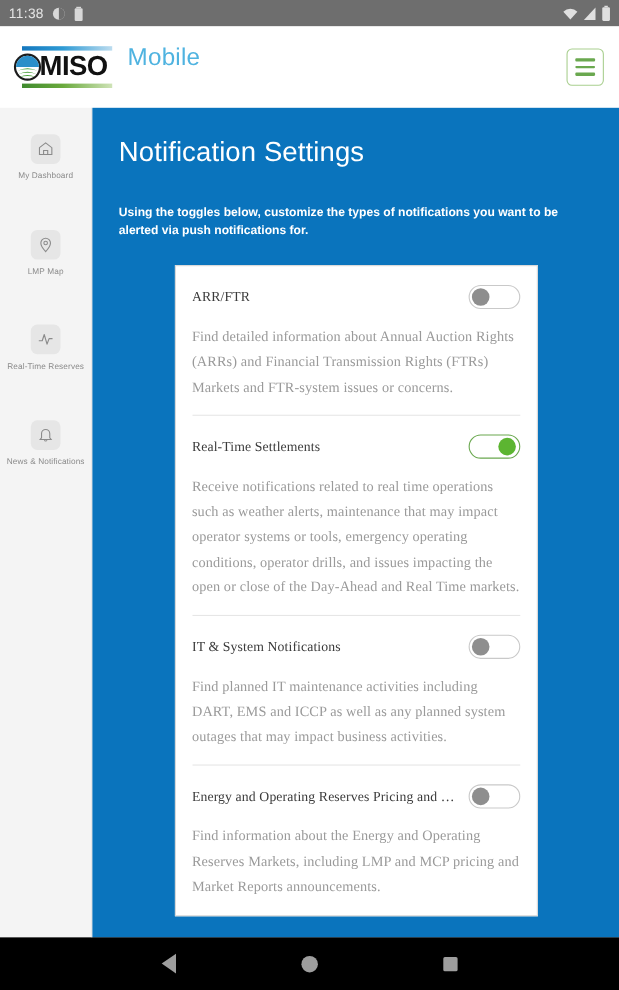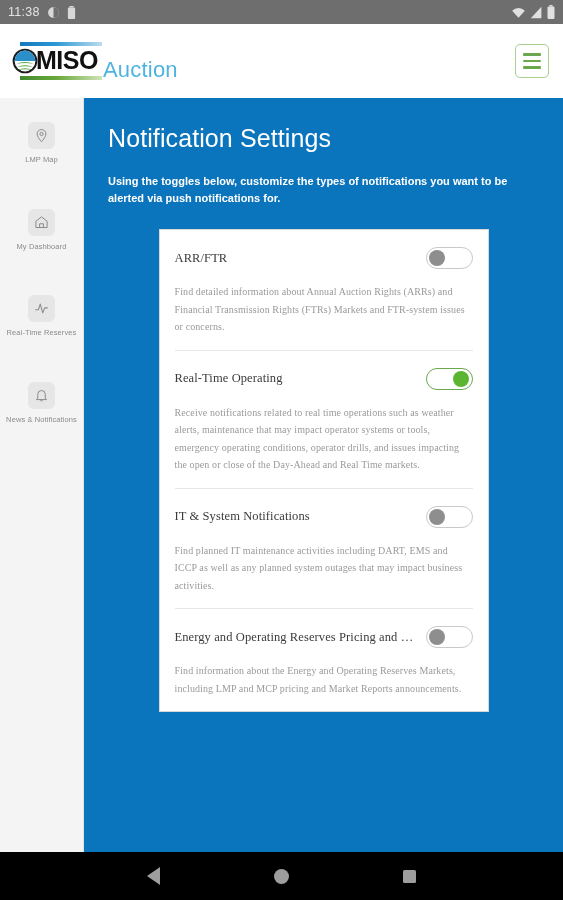--- a/index.html
+++ b/index.html
@@ -21,21 +21,21 @@
   .sb-right { display:flex; align-items:center; gap:4px; }
   .sb-time { font-size:12.5px; letter-spacing:.3px; color:#e4e4e4; }
   .sb-ic { display:block; }
 
   
   .appbar {
     height:74px; background:#ffffff;
     display:flex; align-items:center; justify-content:space-between;
     padding:0 14px 0 10px;
   }
-  .brand { display:flex; align-items:flex-end; gap:1px; }
+  .brand { display:flex; align-items:flex-start; gap:14px; }
   .logo-wrap { position:relative; width:92px; height:44px; }
   .logo-bar-top {
     position:absolute; left:10px; top:3px; width:82px; height:4px;
     background:linear-gradient(90deg,#1577bd 0%,#2e9ad4 45%,#bcdcef 100%);
   }
   .logo-bar-bot {
     position:absolute; left:10px; bottom:3px; width:82px; height:4px;
     background:linear-gradient(90deg,#3f8a2e 0%,#69a93c 45%,#cfe3b7 100%);
   }
   .logo-sun {
@@ -73,21 +73,21 @@
   .nav-label {
     font-size:7.5px; color:#8b8b8b; text-align:center; line-height:1.28;
     letter-spacing:.1px; max-width:72px;
   }
 
   .content {
     flex:1; background:#0a74bd; padding:26px 24px 0 24px; overflow:hidden;
   }
   .page-title {
     color:#ffffff; font-size:25px; font-weight:400; letter-spacing:.1px;
-    margin-bottom:20px;
+    margin-bottom:32px;
   }
   .page-sub {
     color:#ffffff; font-size:11px; font-weight:bold; line-height:1.55;
     margin-bottom:22px; max-width:400px;
   }
 
   
   .card {
     background:#ffffff; border:1px solid #d8d8d8;
     padding:0 15px; max-width:330px; margin:0 auto;
@@ -95,21 +95,21 @@
   .setting-row { padding:17px 0 14px 0; border-bottom:1px solid #e6e6e6;font-family:Liberation Serif, serif; }
   .setting-row:last-child { border-bottom:none; }
   .setting-head {
     display:flex; align-items:center; justify-content:space-between; gap:8px;
   }
   .setting-title {
     font-size:12.5px; color:#3b3b3b; font-weight:400; letter-spacing:.1px;
     white-space:nowrap; overflow:hidden; text-overflow:ellipsis;
   }
   .setting-desc {
-    font-size:10px; color:#9a9a9a; line-height:1.75; margin-top:14px;
+    font-size:13px; color:#9a9a9a; line-height:1.75; margin-top:14px;
     letter-spacing:.1px;
   }
 
   .toggle {
     flex-shrink:0; width:47px; height:22px; border-radius:11px;
     background:#ffffff; border:1.4px solid #c9c9c9;
     position:relative; cursor:pointer;
   }
   .toggle .knob {
     position:absolute; top:2px; left:2.5px;
@@ -167,49 +167,49 @@
         <svg class="logo-sun" viewBox="0 0 40 40">
           <circle cx="20" cy="20" r="19" fill="#1b1b1b"></circle>
           <circle cx="20" cy="20" r="16" fill="#ffffff"></circle>
           <path d="M4 20 A16 16 0 0 1 36 20 Z" fill="#2b8fc9"></path>
           <path d="M6 25 Q20 18 34 25 Q20 21 6 25 Z" fill="#4aa03a"></path>
           <path d="M7 30 Q20 23 33 30 Q20 26 7 30 Z" fill="#4aa03a"></path>
           <path d="M9 34 Q20 28 31 34 Q20 31 9 34 Z" fill="#4aa03a"></path>
         </svg>
         <div class="logo-text">MISO</div>
       </div>
-      <span class="mobile-text">Auction</span>
+      <span class="mobile-text">Mobile</span>
     </div>
     <div class="menu-btn">
       <div class="menu-bar"></div>
       <div class="menu-bar"></div>
       <div class="menu-bar"></div>
     </div>
   </div>
 
   <div class="body-row">
 
     <div class="sidebar">
       <div class="nav-item">
         <div class="nav-icon">
           <svg width="15" height="15" viewBox="0 0 24 24" fill="none" stroke="#8b8b8b" stroke-width="1.6">
+            <path d="M3 10 L12 3 L21 10 V20 H3 Z"></path>
+            <path d="M9 20 V14 H15 V20"></path>
+          </svg>
+        </div>
+        <div class="nav-label">My Dashboard</div>
+      </div>
+      <div class="nav-item">
+        <div class="nav-icon">
+          <svg width="15" height="15" viewBox="0 0 24 24" fill="none" stroke="#8b8b8b" stroke-width="1.6">
             <path d="M12 22 C12 22 19 14.5 19 9.5 A7 7 0 0 0 5 9.5 C5 14.5 12 22 12 22 Z"></path>
             <circle cx="12" cy="9.5" r="2.6"></circle>
           </svg>
         </div>
         <div class="nav-label">LMP Map</div>
-      </div>
-      <div class="nav-item">
-        <div class="nav-icon">
-          <svg width="15" height="15" viewBox="0 0 24 24" fill="none" stroke="#8b8b8b" stroke-width="1.6">
-            <path d="M3 10 L12 3 L21 10 V20 H3 Z"></path>
-            <path d="M9 20 V14 H15 V20"></path>
-          </svg>
-        </div>
-        <div class="nav-label">My Dashboard</div>
       </div>
       <div class="nav-item">
         <div class="nav-icon">
           <svg width="15" height="15" viewBox="0 0 24 24" fill="none" stroke="#8b8b8b" stroke-width="1.7" stroke-linejoin="round">
             <path d="M2 14 L7 14 L10 5 L14 19 L17 11 L22 11"></path>
           </svg>
         </div>
         <div class="nav-label">Real-Time
 Reserves</div>
       </div>
@@ -236,21 +236,21 @@
             <div class="setting-title">ARR/FTR</div>
             <div class="toggle">
               <div class="knob"></div>
             </div>
           </div>
           <div class="setting-desc">Find detailed information about Annual Auction Rights (ARRs) and Financial Transmission Rights (FTRs) Markets and FTR-system issues or concerns.</div>
         </div>
 
         <div class="setting-row">
           <div class="setting-head">
-            <div class="setting-title">Real-Time Operating</div>
+            <div class="setting-title">Real-Time Settlements</div>
             <div class="toggle on">
               <div class="knob"></div>
             </div>
           </div>
           <div class="setting-desc">Receive notifications related to real time operations such as weather alerts, maintenance that may impact operator systems or tools, emergency operating conditions, operator drills, and issues impacting the open or close of the Day-Ahead and Real Time markets.</div>
         </div>
 
         <div class="setting-row">
           <div class="setting-head">
             <div class="setting-title">IT &amp; System Notifications</div>

